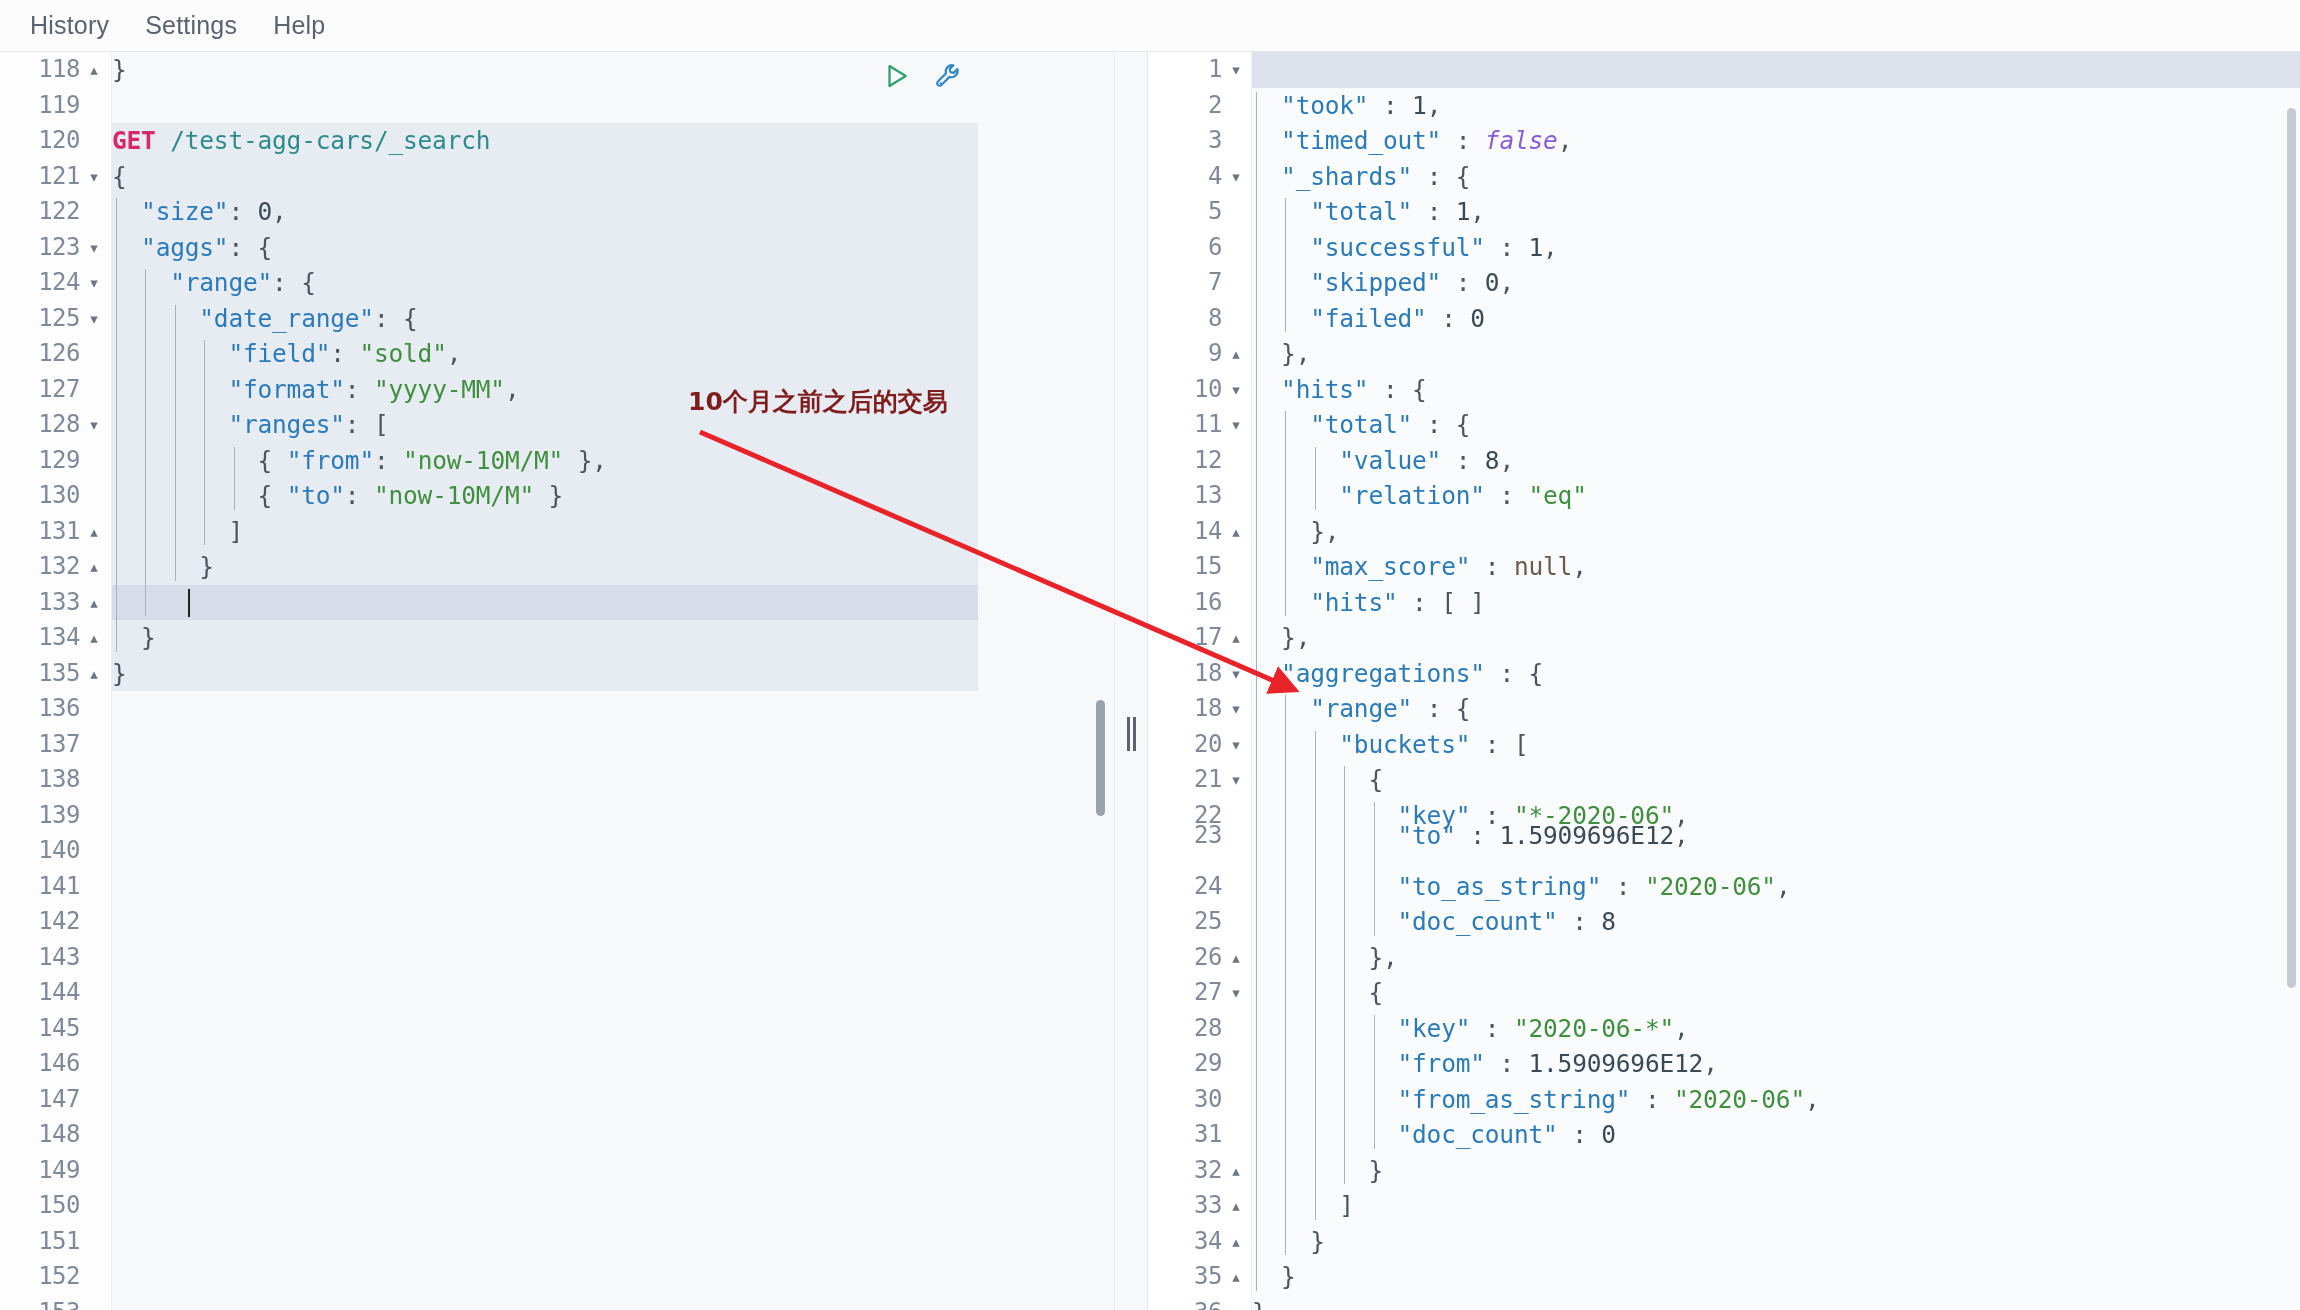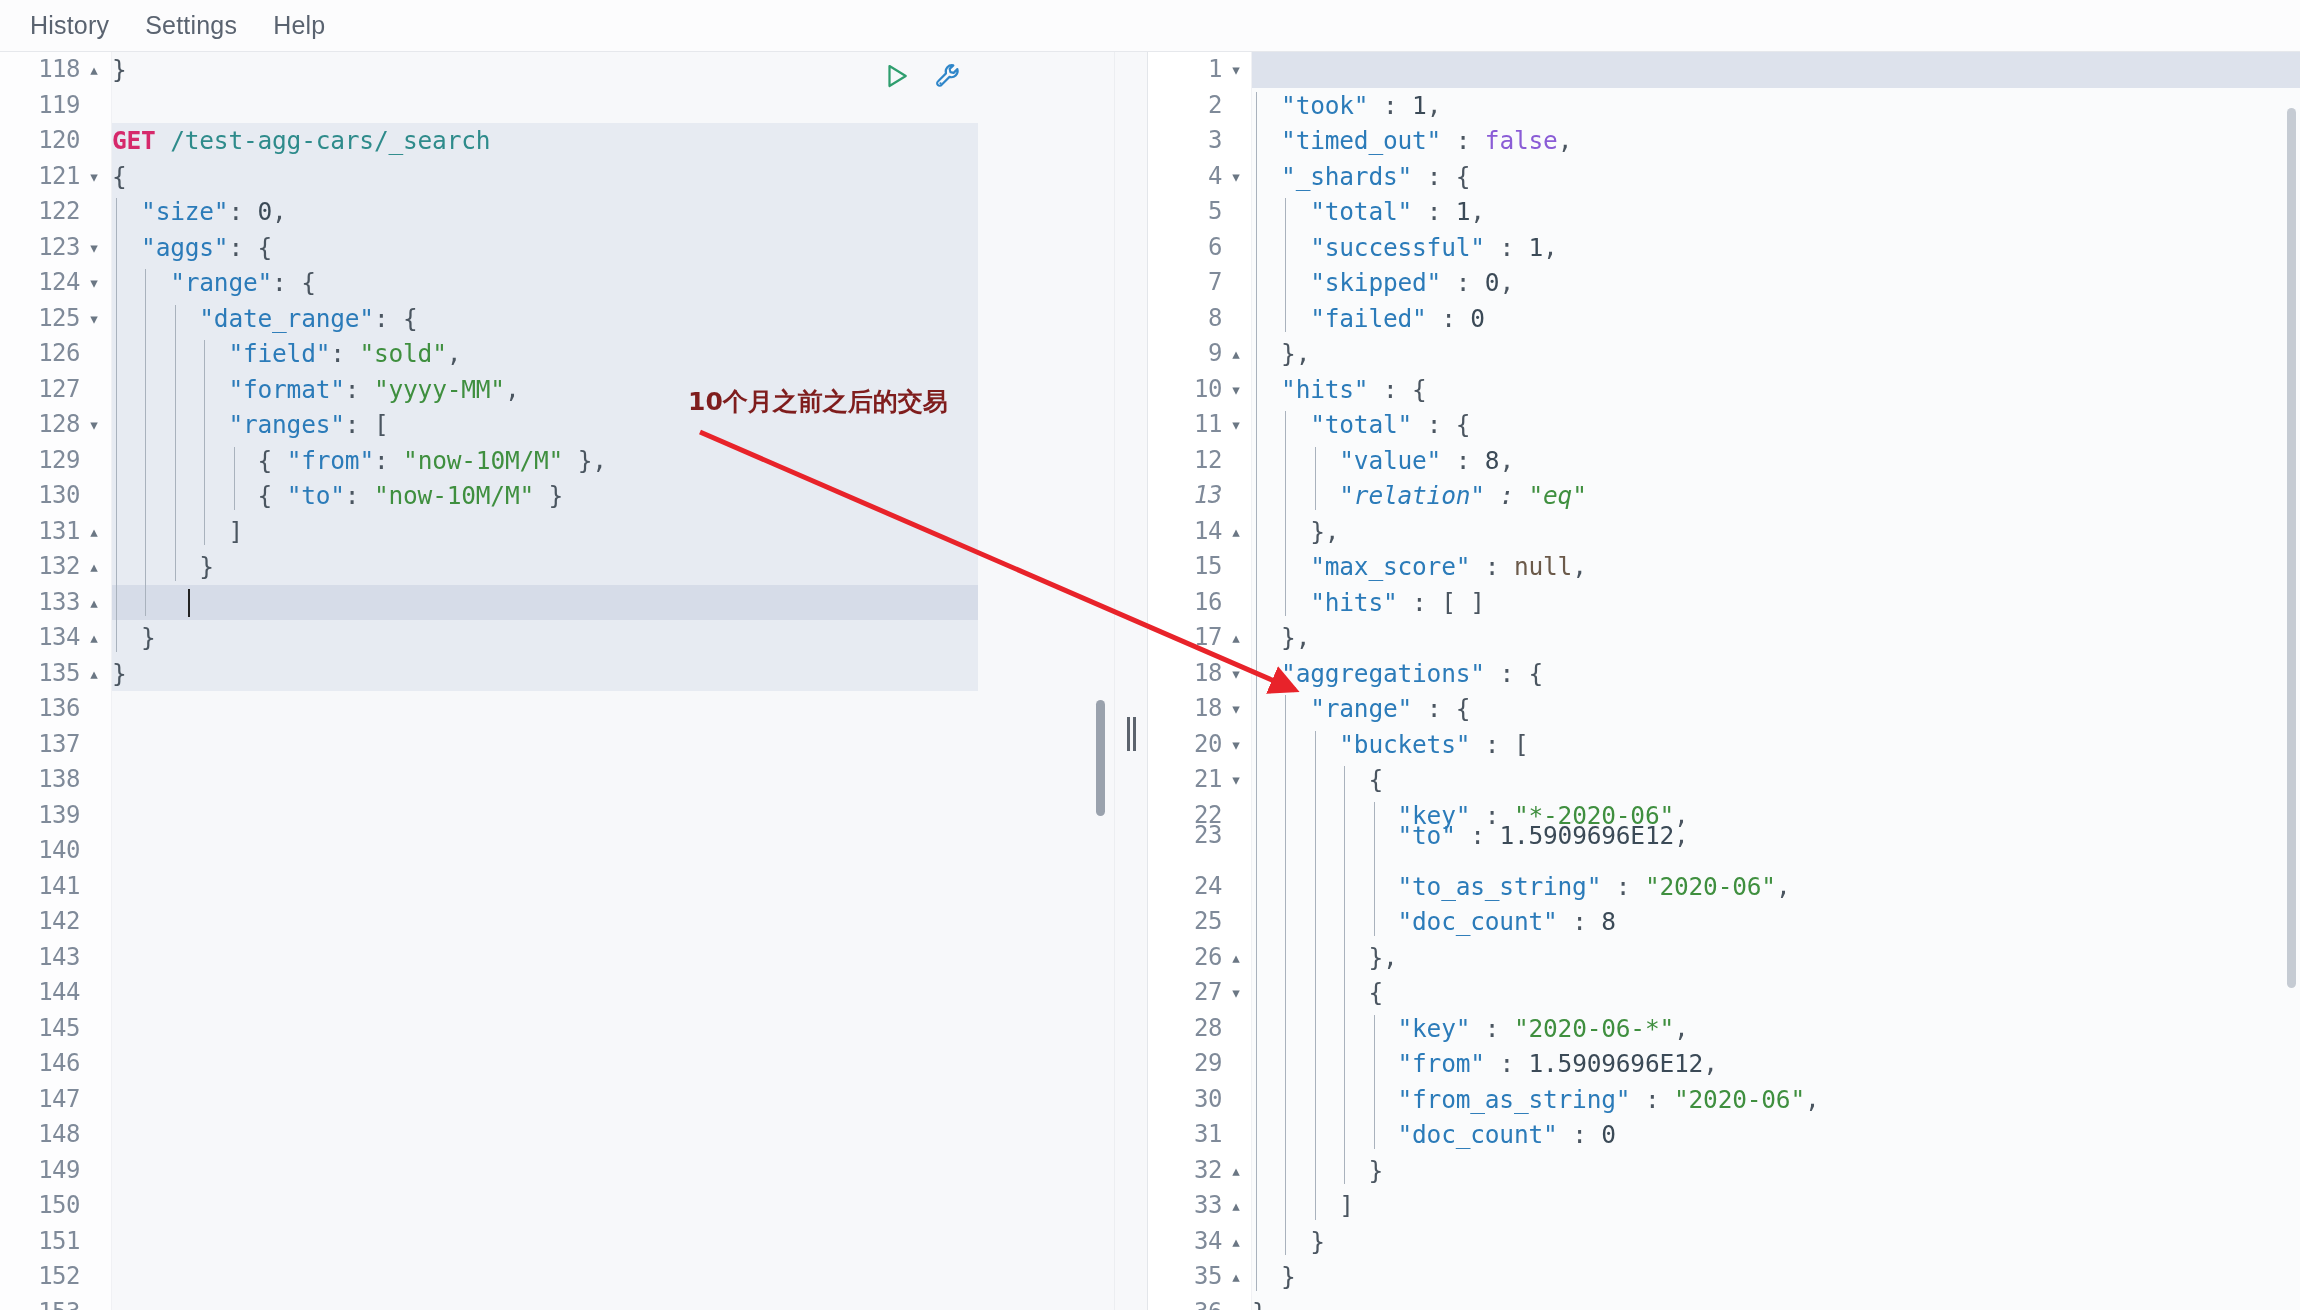--- a/index.html
+++ b/index.html
@@ -92,21 +92,21 @@
 
   
   .guide {
     position:absolute; width:1px; background:#a9b2bd; z-index:1;
   }
 
   
   .k   { color:#2b7bb9; }        
   .s   { color:#3f8f3f; }        
   .n   { color:#3b4a57; }        
-  .b   { color:#8a5cd6; }        
+  .b   { color:#8a5cd6;font-style:italic; }        
   .nl  { color:#6b5a4a; }        
   .m   { color:#d6296b; font-weight:700; }  
   .url { color:#2e8b8b; }        
   .p   { color:#4a5560; }        
 
   
   .actions { position:absolute; top:9px; right:150px; display:flex; gap:22px; z-index:5; }
   .icon-btn { cursor:pointer; line-height:0; }
 
   
@@ -227,21 +227,21 @@
             <div class="row" style="position: absolute; left: 0px; right: 0px; top: 71px;"><span class="ln">3</span><span class="code">&nbsp;&nbsp;<span class="k">"timed_out"</span><span class="p"> </span><span class="p">:</span><span class="p"> </span><span class="b">false</span><span class="p">,</span></span></div>
             <div class="row" style="position: absolute; left: 0px; right: 0px; top: 106.5px;"><span class="ln">4</span><span class="fold down"></span><span class="code">&nbsp;&nbsp;<span class="k">"_shards"</span><span class="p"> </span><span class="p">:</span><span class="p"> </span><span class="p">{</span></span></div>
             <div class="row" style="position: absolute; left: 0px; right: 0px; top: 142px;"><span class="ln">5</span><span class="code">&nbsp;&nbsp;&nbsp;&nbsp;<span class="k">"total"</span><span class="p"> </span><span class="p">:</span><span class="p"> </span><span class="n">1</span><span class="p">,</span></span></div>
             <div class="row" style="position: absolute; left: 0px; right: 0px; top: 177.5px;"><span class="ln">6</span><span class="code">&nbsp;&nbsp;&nbsp;&nbsp;<span class="k">"successful"</span><span class="p"> </span><span class="p">:</span><span class="p"> </span><span class="n">1</span><span class="p">,</span></span></div>
             <div class="row" style="position: absolute; left: 0px; right: 0px; top: 213px;"><span class="ln">7</span><span class="code">&nbsp;&nbsp;&nbsp;&nbsp;<span class="k">"skipped"</span><span class="p"> </span><span class="p">:</span><span class="p"> </span><span class="n">0</span><span class="p">,</span></span></div>
             <div class="row" style="position: absolute; left: 0px; right: 0px; top: 248.5px;"><span class="ln">8</span><span class="code">&nbsp;&nbsp;&nbsp;&nbsp;<span class="k">"failed"</span><span class="p"> </span><span class="p">:</span><span class="p"> </span><span class="n">0</span></span></div>
             <div class="row" style="position: absolute; left: 0px; right: 0px; top: 284px;"><span class="ln">9</span><span class="fold up"></span><span class="code">&nbsp;&nbsp;<span class="p">}</span><span class="p">,</span></span></div>
             <div class="row" style="position: absolute; left: 0px; right: 0px; top: 319.5px;"><span class="ln">10</span><span class="fold down"></span><span class="code">&nbsp;&nbsp;<span class="k">"hits"</span><span class="p"> </span><span class="p">:</span><span class="p"> </span><span class="p">{</span></span></div>
             <div class="row" style="position: absolute; left: 0px; right: 0px; top: 355px;"><span class="ln">11</span><span class="fold down"></span><span class="code">&nbsp;&nbsp;&nbsp;&nbsp;<span class="k">"total"</span><span class="p"> </span><span class="p">:</span><span class="p"> </span><span class="p">{</span></span></div>
             <div class="row" style="position: absolute; left: 0px; right: 0px; top: 390.5px;"><span class="ln">12</span><span class="code">&nbsp;&nbsp;&nbsp;&nbsp;&nbsp;&nbsp;<span class="k">"value"</span><span class="p"> </span><span class="p">:</span><span class="p"> </span><span class="n">8</span><span class="p">,</span></span></div>
-            <div class="row" style="position: absolute; left: 0px; right: 0px; top: 426px; font-style: italic;"><span class="ln">13</span><span class="code">&nbsp;&nbsp;&nbsp;&nbsp;&nbsp;&nbsp;<span class="k">"relation"</span><span class="p"> </span><span class="p">:</span><span class="p"> </span><span class="s">"eq"</span></span></div>
+            <div class="row" style="position: absolute; left: 0px; right: 0px; top: 426px;"><span class="ln">13</span><span class="code">&nbsp;&nbsp;&nbsp;&nbsp;&nbsp;&nbsp;<span class="k">"relation"</span><span class="p"> </span><span class="p">:</span><span class="p"> </span><span class="s">"eq"</span></span></div>
             <div class="row" style="position: absolute; left: 0px; right: 0px; top: 461.5px;"><span class="ln">14</span><span class="fold up"></span><span class="code">&nbsp;&nbsp;&nbsp;&nbsp;<span class="p">}</span><span class="p">,</span></span></div>
             <div class="row" style="position: absolute; left: 0px; right: 0px; top: 497px;"><span class="ln">15</span><span class="code">&nbsp;&nbsp;&nbsp;&nbsp;<span class="k">"max_score"</span><span class="p"> </span><span class="p">:</span><span class="p"> </span><span class="nl">null</span><span class="p">,</span></span></div>
             <div class="row" style="position: absolute; left: 0px; right: 0px; top: 532.5px;"><span class="ln">16</span><span class="code">&nbsp;&nbsp;&nbsp;&nbsp;<span class="k">"hits"</span><span class="p"> </span><span class="p">:</span><span class="p"> </span><span class="p">[</span><span class="p"> </span><span class="p">]</span></span></div>
             <div class="row" style="position: absolute; left: 0px; right: 0px; top: 568px;"><span class="ln">17</span><span class="fold up"></span><span class="code">&nbsp;&nbsp;<span class="p">}</span><span class="p">,</span></span></div>
             <div class="row" style="position: absolute; left: 0px; right: 0px; top: 603.5px;"><span class="ln">18</span><span class="fold down"></span><span class="code">&nbsp;&nbsp;<span class="k">"aggregations"</span><span class="p"> </span><span class="p">:</span><span class="p"> </span><span class="p">{</span></span></div>
             <div class="row" style="position: absolute; left: 0px; right: 0px; top: 639px;"><span class="ln">18</span><span class="fold down"></span><span class="code">&nbsp;&nbsp;&nbsp;&nbsp;<span class="k">"range"</span><span class="p"> </span><span class="p">:</span><span class="p"> </span><span class="p">{</span></span></div>
             <div class="row" style="position: absolute; left: 0px; right: 0px; top: 674.5px;"><span class="ln">20</span><span class="fold down"></span><span class="code">&nbsp;&nbsp;&nbsp;&nbsp;&nbsp;&nbsp;<span class="k">"buckets"</span><span class="p"> </span><span class="p">:</span><span class="p"> </span><span class="p">[</span></span></div>
             <div class="row" style="position: absolute; left: 0px; right: 0px; top: 710px;"><span class="ln">21</span><span class="fold down"></span><span class="code">&nbsp;&nbsp;&nbsp;&nbsp;&nbsp;&nbsp;&nbsp;&nbsp;<span class="p">{</span></span></div>
             <div class="row" style="position: absolute; left: 0px; right: 0px; top: 745.5px;"><span class="ln">22</span><span class="code">&nbsp;&nbsp;&nbsp;&nbsp;&nbsp;&nbsp;&nbsp;&nbsp;&nbsp;&nbsp;<span class="k">"key"</span><span class="p"> </span><span class="p">:</span><span class="p"> </span><span class="s">"*-2020-06"</span><span class="p">,</span></span></div>
             <div class="row" style="position: absolute; left: 0px; right: 0px; top: 766px;"><span class="ln">23</span><span class="code">&nbsp;&nbsp;&nbsp;&nbsp;&nbsp;&nbsp;&nbsp;&nbsp;&nbsp;&nbsp;<span class="k">"to"</span><span class="p"> </span><span class="p">:</span><span class="p"> </span><span class="n">1.5909696E12</span><span class="p">,</span></span></div>

